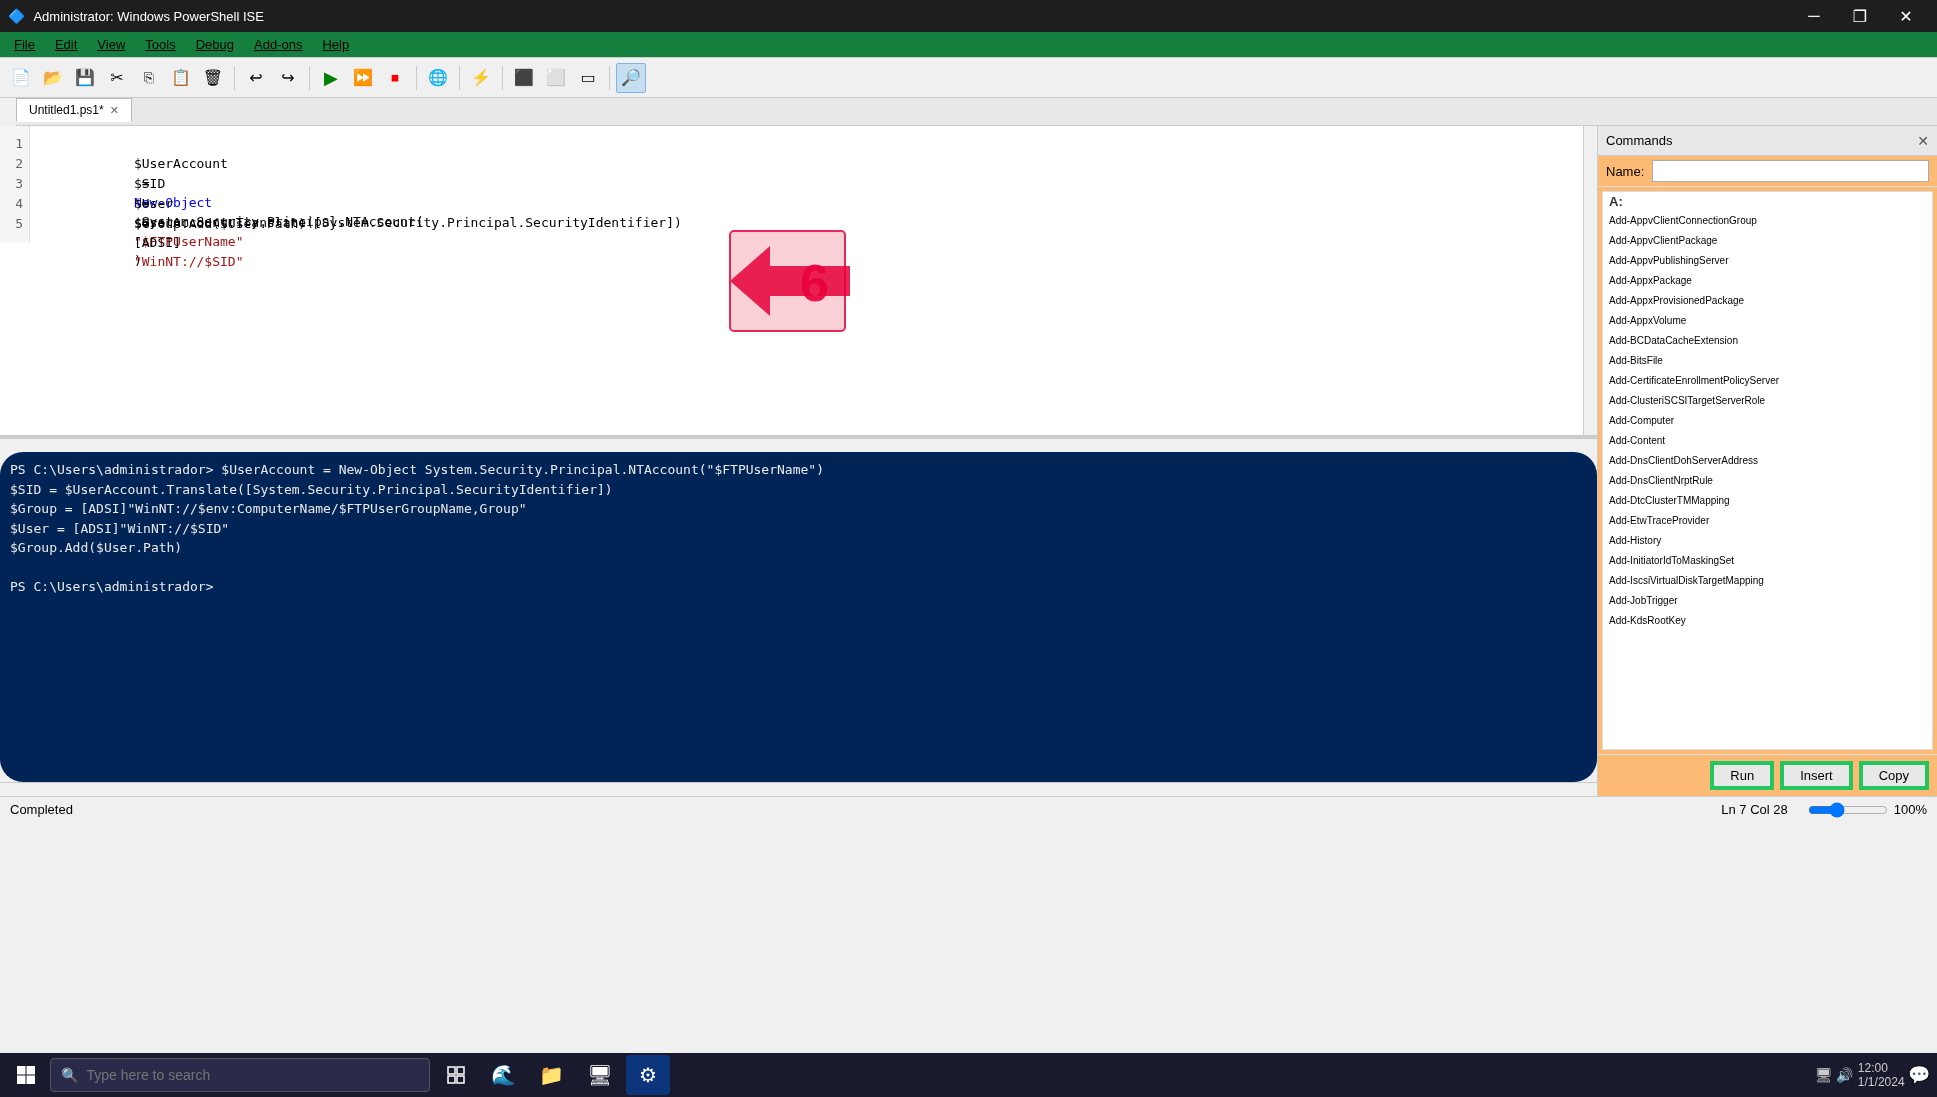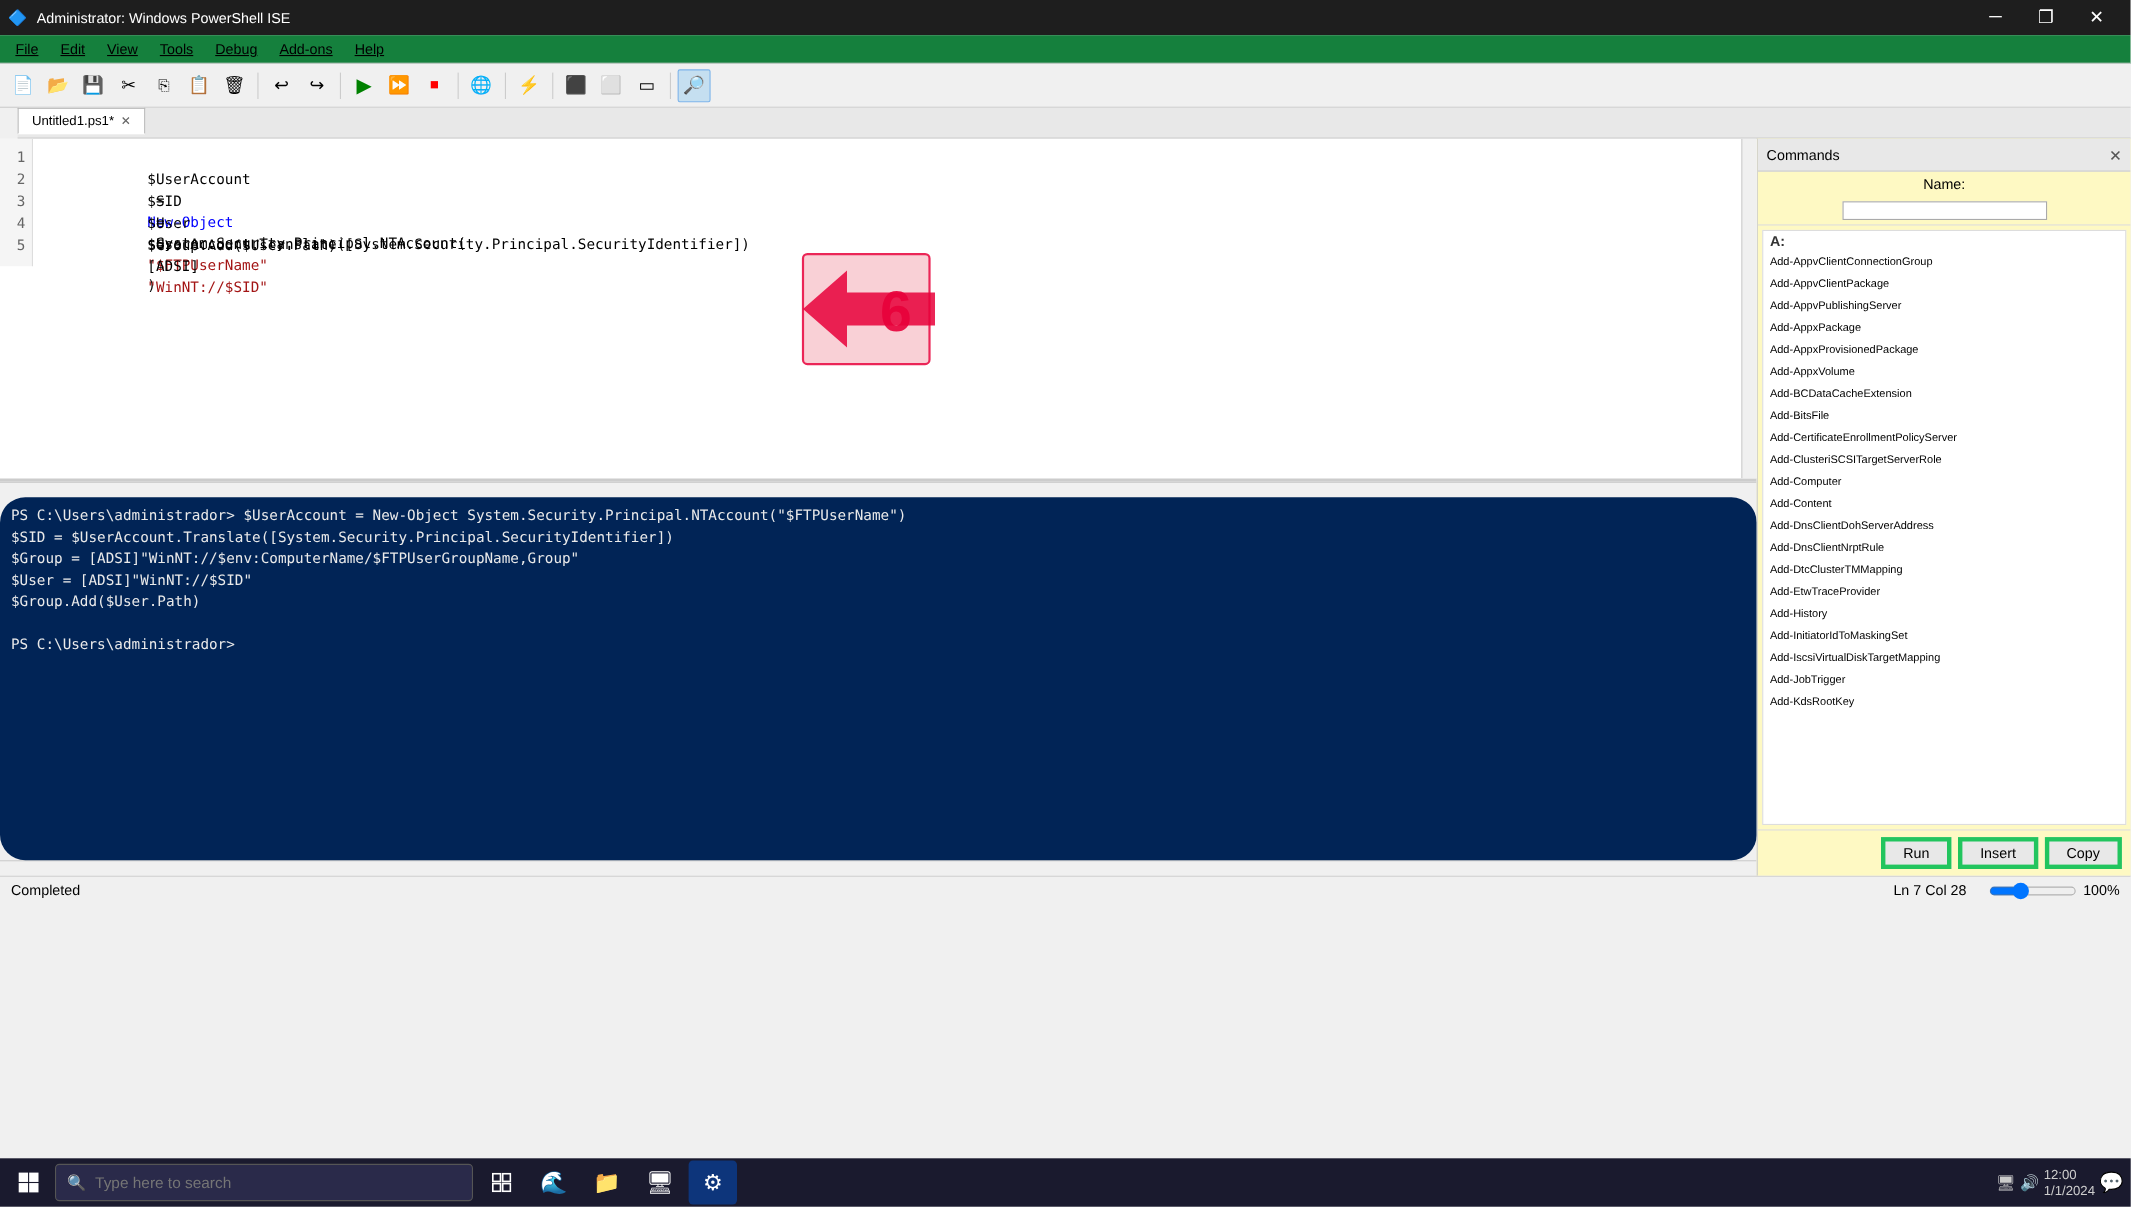--- a/index.html
+++ b/index.html
@@ -137,21 +137,21 @@
     #console-area::-webkit-scrollbar { width: 14px; height: 14px; }
     #script-editor::-webkit-scrollbar-thumb,
     #console-area::-webkit-scrollbar-thumb { background: #c0c0c0; }
     #script-editor::-webkit-scrollbar-track,
     #console-area::-webkit-scrollbar-track { background: #f0f0f0; }
 
     
     #commands-panel {
       width: 340px;
       border-left: 1px solid #ccc;
-      background: #fef9c3;
+      background: #fdba74;
       display: flex;
       flex-direction: column;
       overflow: hidden;
     }
     #commands-header {
       background: #e8e8e8;
       border-bottom: 1px solid #ccc;
       padding: 4px 8px;
       display: flex;
       align-items: center;
@@ -180,21 +180,20 @@
       padding: 2px 10px;
       font-size: 13px;
       cursor: pointer;
       height: 24px;
     }
 
     #name-row {
       display: flex; align-items: center; gap: 8px;
       padding: 4px 8px;
       border-bottom: 1px solid #ddd;
-      flex-direction: column;
     }
     #name-label { font-size: 13px; }
     #name-input {
       flex: 1;
       font-size: 13px;
       border: 1px solid #aaa;
       height: 22px;
       padding: 0 4px;
     }
 

